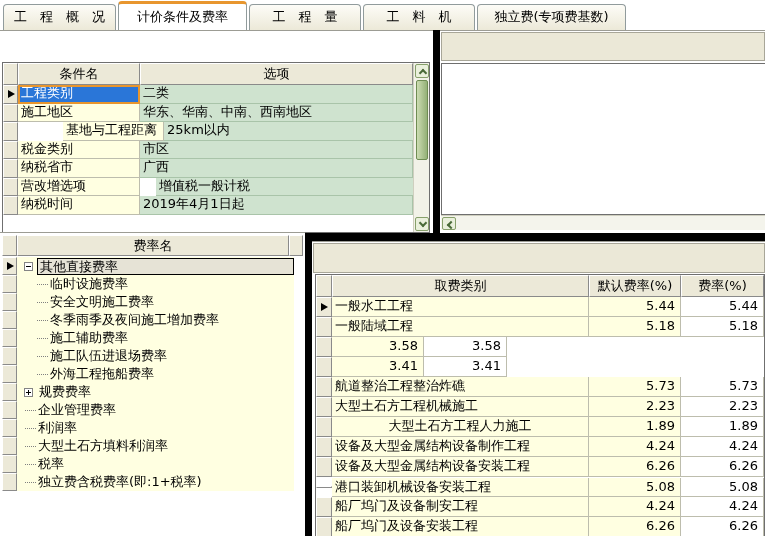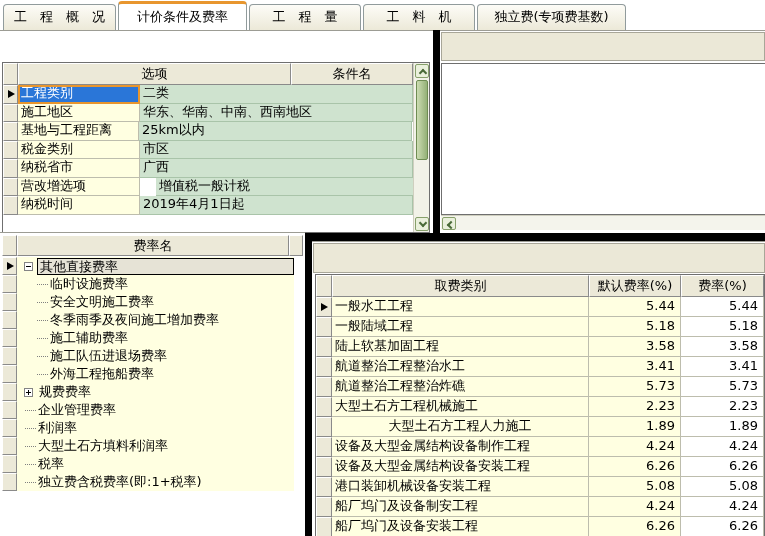--- a/index.html
+++ b/index.html
@@ -73,39 +73,39 @@
   <div class="tab" style="left:363px; width:112px;">工　料　机</div>
   <div class="tab" style="left:477px; width:149px;">独立费(专项费基数)</div>
 </div>
 
 <div class="panel" style="left:0; top:30px; width:433px; height:203px;">
 
   <div class="grid" style="left:2px; top:31px; width:428px; height:171px;">
 
     <div class="grow" style="height:22px;">
       <div class="gh" style="width:15px; height:22px;"></div>
+      <div class="gh" style="width:122px; height:22px; line-height:20px;">条件名</div>
       <div class="gh" style="width:273px; height:22px; line-height:20px;">选项</div>
-      <div class="gh" style="width:122px; height:22px; line-height:20px;">条件名</div>
     </div>
 
     <div class="grow" style="height:18.5px;">
       <div class="rsel" style="width:15px;">
           <span class="marker"></span>
         </div>
       <div class="cell yellow selblue" style="width:122px; line-height:16px;">工程类别</div>
       <div class="cell green" style="width:273px; line-height:16px;">二类</div>
     </div>
     <div class="grow" style="height:18.5px;">
       <div class="rsel" style="width:15px;"></div>
       <div class="cell yellow" style="width:122px; line-height:16px;">施工地区</div>
       <div class="cell green" style="width:273px; line-height:16px;">华东、华南、中南、西南地区</div>
     </div>
     <div class="grow" style="height:18.5px;">
       <div class="rsel" style="width:15px;"></div>
-      <div class="cell yellow" style="width:121px; line-height:16px;">基地与工程距离</div>
+      <div class="cell yellow" style="width:104px; line-height:16px;margin-left:45px;">基地与工程距离</div>
       <div class="cell green" style="width:273px; line-height:16px;">25km以内</div>
     </div>
     <div class="grow" style="height:18.5px;">
       <div class="rsel" style="width:15px;"></div>
       <div class="cell yellow" style="width:122px; line-height:16px;">税金类别</div>
       <div class="cell green" style="width:273px; line-height:16px;">市区</div>
     </div>
     <div class="grow" style="height:18.5px;">
       <div class="rsel" style="width:15px;"></div>
       <div class="cell yellow" style="width:122px; line-height:16px;">纳税省市</div>
@@ -274,27 +274,25 @@
       <div class="cell num" style="width:83px; line-height:18px;">5.44</div>
     </div>
     <div class="grow" style="height:20px;">
       <div class="rsel" style="width:16px;"></div>
       <div class="cell yellow" style="width:257px; line-height:18px;">一般陆域工程</div>
       <div class="cell yellow num" style="width:92px; line-height:18px;">5.18</div>
       <div class="cell num" style="width:83px; line-height:18px;">5.18</div>
     </div>
     <div class="grow" style="height:20px;">
       <div class="rsel" style="width:16px;"></div>
-      <div class="cell yellow" style="width:257px; line-height:18px;">陆上软基加固工程</div>
       <div class="cell yellow num" style="width:92px; line-height:18px;">3.58</div>
       <div class="cell num" style="width:83px; line-height:18px;">3.58</div>
     </div>
     <div class="grow" style="height:20px;">
       <div class="rsel" style="width:16px;"></div>
-      <div class="cell yellow" style="width:257px; line-height:18px;">航道整治工程整治水工</div>
       <div class="cell yellow num" style="width:92px; line-height:18px;">3.41</div>
       <div class="cell num" style="width:83px; line-height:18px;">3.41</div>
     </div>
     <div class="grow" style="height:20px;">
       <div class="rsel" style="width:16px;"></div>
       <div class="cell yellow" style="width:257px; line-height:18px;">航道整治工程整治炸礁</div>
       <div class="cell yellow num" style="width:92px; line-height:18px;">5.73</div>
       <div class="cell num" style="width:83px; line-height:18px;">5.73</div>
     </div>
     <div class="grow" style="height:20px;">
@@ -314,21 +312,21 @@
       <div class="cell yellow" style="width:257px; line-height:18px;">设备及大型金属结构设备制作工程</div>
       <div class="cell yellow num" style="width:92px; line-height:18px;">4.24</div>
       <div class="cell num" style="width:83px; line-height:18px;">4.24</div>
     </div>
     <div class="grow" style="height:20px;">
       <div class="rsel" style="width:16px;"></div>
       <div class="cell yellow" style="width:257px; line-height:18px;">设备及大型金属结构设备安装工程</div>
       <div class="cell yellow num" style="width:92px; line-height:18px;">6.26</div>
       <div class="cell num" style="width:83px; line-height:18px;">6.26</div>
     </div>
-    <div class="grow" style="height:20px;">
+    <div class="grow" style="height:20px;align-items:center;">
       <div class="rsel" style="width:16px;"></div>
       <div class="cell yellow" style="width:257px; line-height:18px;">港口装卸机械设备安装工程</div>
       <div class="cell yellow num" style="width:92px; line-height:18px;">5.08</div>
       <div class="cell num" style="width:83px; line-height:18px;">5.08</div>
     </div>
     <div class="grow" style="height:20px;">
       <div class="rsel" style="width:16px;"></div>
       <div class="cell yellow" style="width:257px; line-height:18px;">船厂坞门及设备制安工程</div>
       <div class="cell yellow num" style="width:92px; line-height:18px;">4.24</div>
       <div class="cell num" style="width:83px; line-height:18px;">4.24</div>

